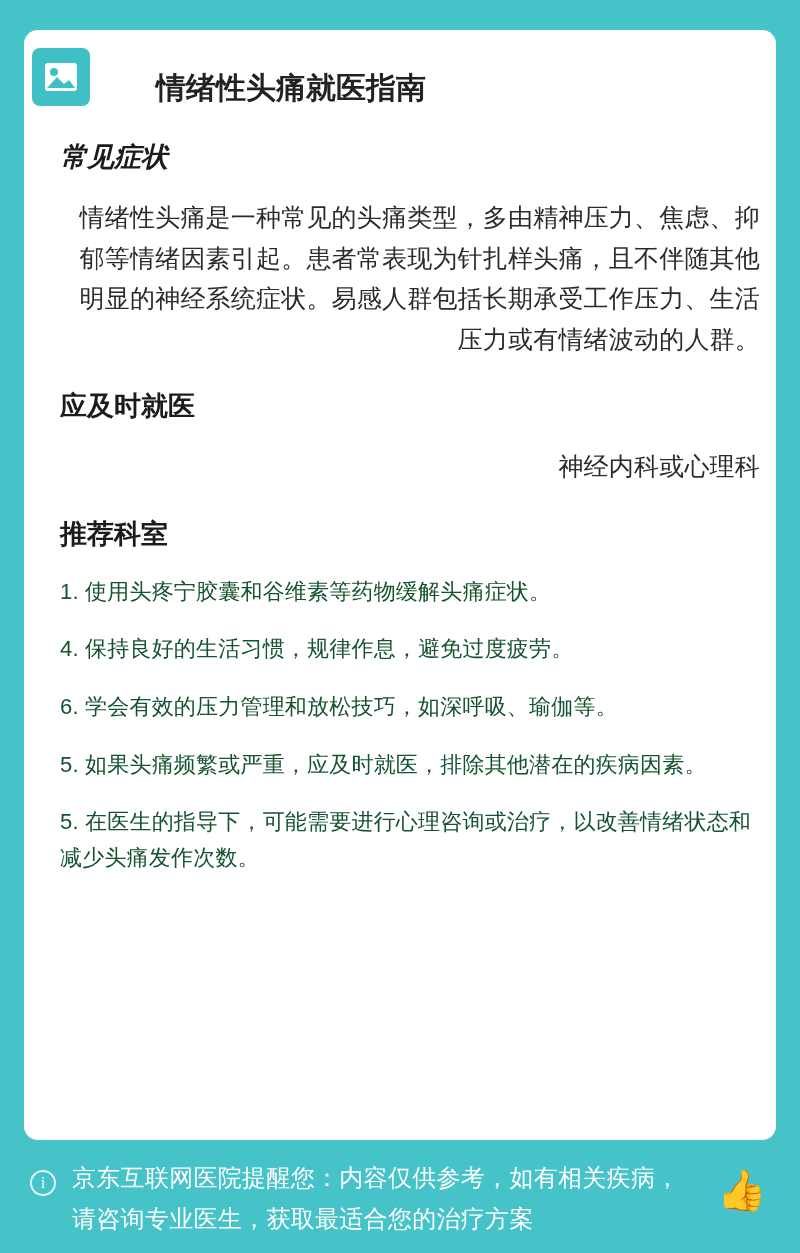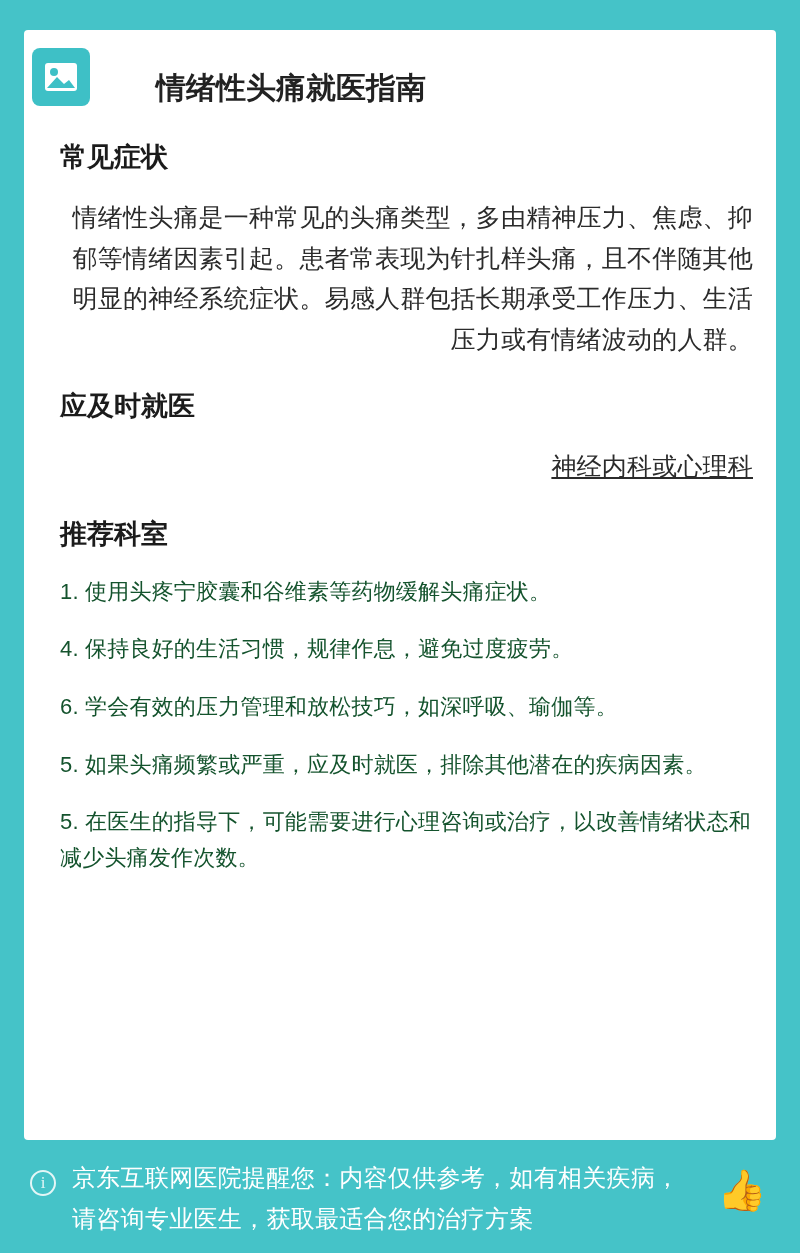--- a/index.html
+++ b/index.html
@@ -16,22 +16,22 @@
   .page {
     position: relative;
     width: 800px;
     height: 1253px;
     box-sizing: border-box;
     padding: 30px 24px 0 24px;
   }
   .card {
     position: relative;
     background: #ffffff;
-    border-radius: 4px;
-    padding: 40px 23px 40px 36px;
+    border-radius: 14px;
+    padding: 40px 16px 40px 36px;
     box-sizing: border-box;
     min-height: 1110px;
   }
   .doc-icon {
     position: absolute;
     left: 8px;
     top: 18px;
     width: 58px;
     height: 58px;
     border-radius: 8px;
@@ -48,32 +48,31 @@
     margin: 0 0 34px 96px;
     line-height: 1.2;
   }
   h2.section {
     font-size: 27px;
     font-weight: bold;
     color: #1b1b1b;
     margin: 30px 0 22px 0;
     line-height: 1.3;
   }
-  h2.section:first-of-type { margin-top: 6px; }
+  h2.section:first-of-type { margin-top: 6px; font-style: italic; }
   p.body {
     font-size: 25px;
     color: #2b2b2b;
     line-height: 1.62;
     margin: 0 0 22px 0;
     letter-spacing: 0.2px;
     text-align: right;
   }
   p.body.plain {
     margin-bottom: 8px;
-    text-decoration: underline;
   }
   .list {
     margin: 0;
     padding: 0;
     list-style: none;
   }
   .list li {
     font-size: 22px;
     color: #14532d;
     line-height: 1.62;

